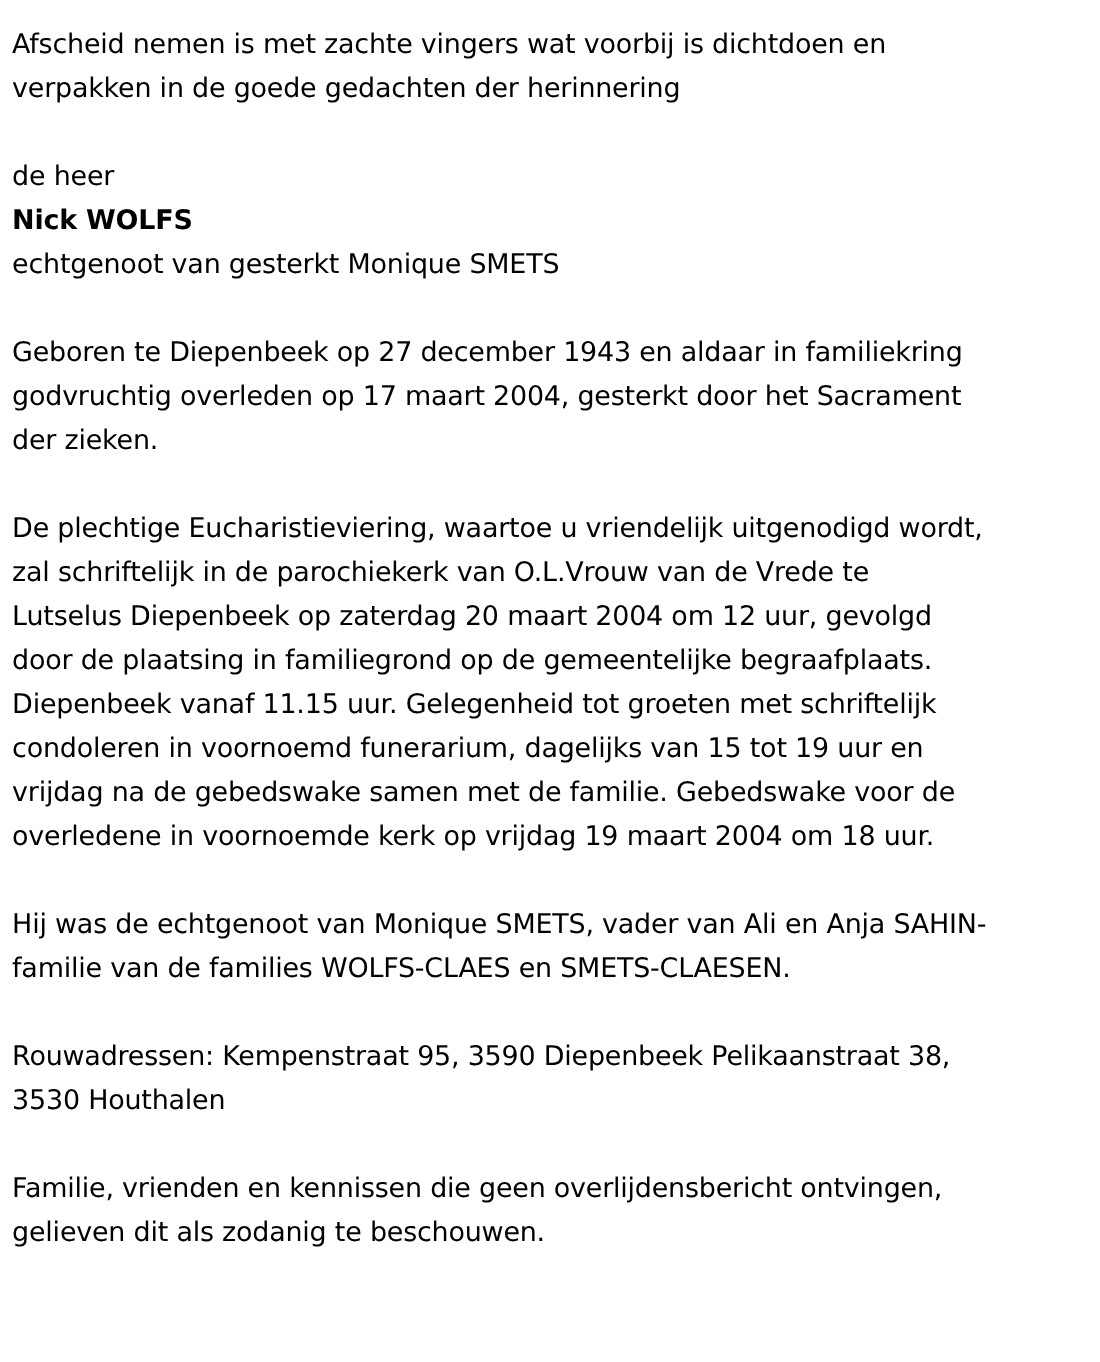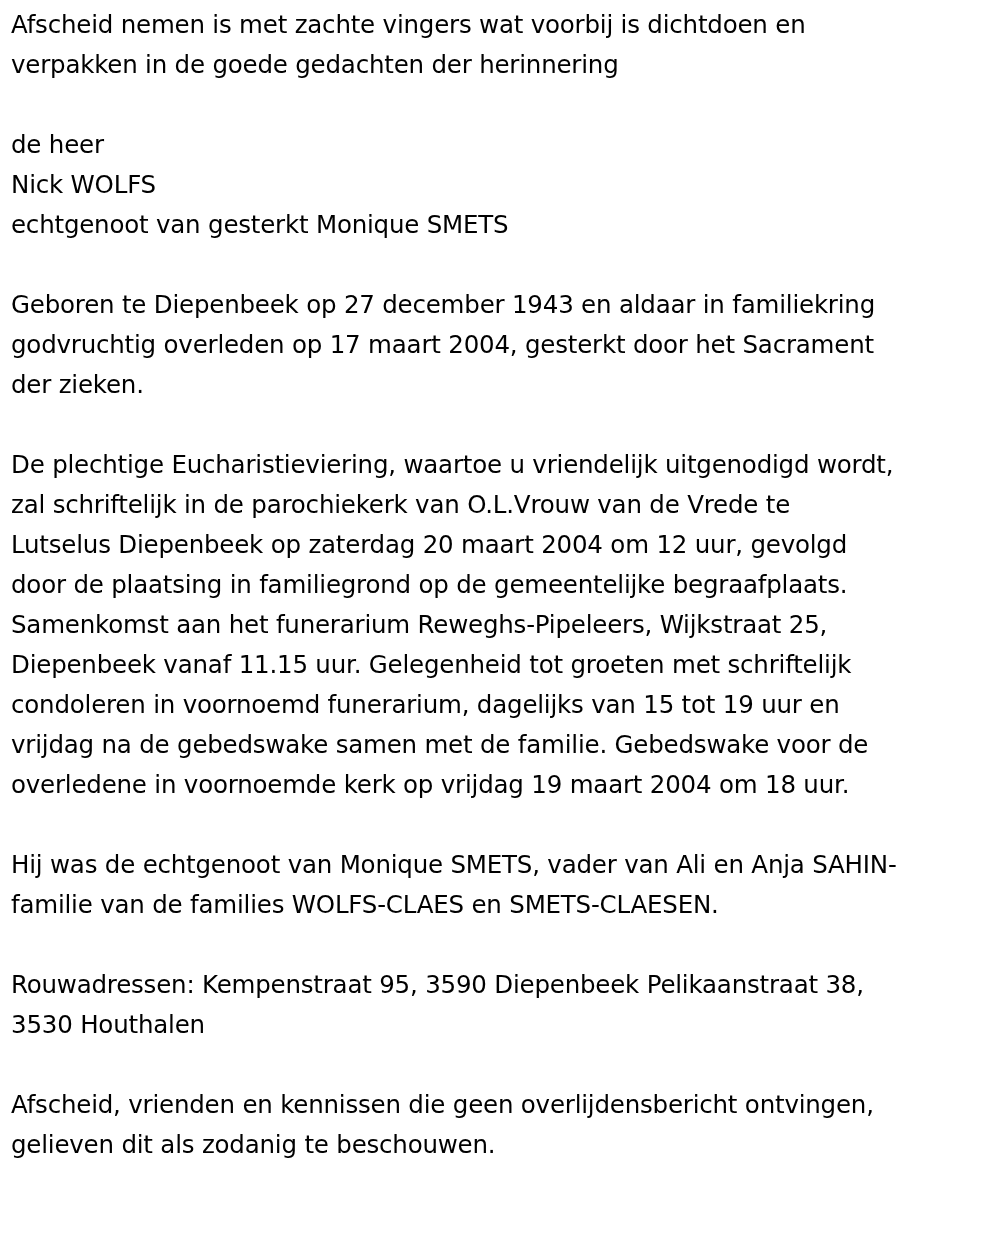--- a/index.html
+++ b/index.html
@@ -11,31 +11,31 @@
       width: 1000px;
       height: 1238px;
       overflow: hidden;
       color: #000000;
       font-family: "DejaVu Sans", sans-serif;
       font-size: 24.5px;
       line-height: 40px;
       letter-spacing: -0.2px;
     }
     .page {
-      padding: 5px 0 0 11px;
+      padding: 20px 0 0 11px;
       width: 985px;
     }
     p {
       margin: 0;
     }
     .gap {
       height: 40px;
     }
     .name {
-      font-weight: normal;
+      font-weight: bold;
     }
     .line {
       display: block;
       white-space: nowrap;
     }
   </style>
 </head>
 <body>
 
 <div class="page">
@@ -61,21 +61,20 @@
     <span class="line">der zieken.</span>
   </p>
 
   <div class="gap"></div>
 
   <p>
     <span class="line">De plechtige Eucharistieviering, waartoe u vriendelijk uitgenodigd wordt,</span>
     <span class="line">zal schriftelijk in de parochiekerk van O.L.Vrouw van de Vrede te</span>
     <span class="line">Lutselus Diepenbeek op zaterdag 20 maart 2004 om 12 uur, gevolgd</span>
     <span class="line">door de plaatsing in familiegrond op de gemeentelijke begraafplaats.</span>
-    <span class="line">Samenkomst aan het funerarium Reweghs-Pipeleers, Wijkstraat 25,</span>
     <span class="line">Diepenbeek vanaf 11.15 uur. Gelegenheid tot groeten met schriftelijk</span>
     <span class="line">condoleren in voornoemd funerarium, dagelijks van 15 tot 19 uur en</span>
     <span class="line">vrijdag na de gebedswake samen met de familie. Gebedswake voor de</span>
     <span class="line">overledene in voornoemde kerk op vrijdag 19 maart 2004 om 18 uur.</span>
   </p>
 
   <div class="gap"></div>
 
   <p>
     <span class="line">Hij was de echtgenoot van Monique SMETS, vader van Ali en Anja SAHIN-</span>
@@ -85,17 +84,17 @@
   <div class="gap"></div>
 
   <p>
     <span class="line">Rouwadressen: Kempenstraat 95, 3590 Diepenbeek Pelikaanstraat 38,</span>
     <span class="line">3530 Houthalen</span>
   </p>
 
   <div class="gap"></div>
 
   <p>
-    <span class="line">Afscheid, vrienden en kennissen die geen overlijdensbericht ontvingen,</span>
+    <span class="line">Familie, vrienden en kennissen die geen overlijdensbericht ontvingen,</span>
     <span class="line">gelieven dit als zodanig te beschouwen.</span>
   </p>
 
 </div>
 
 </body></html>

